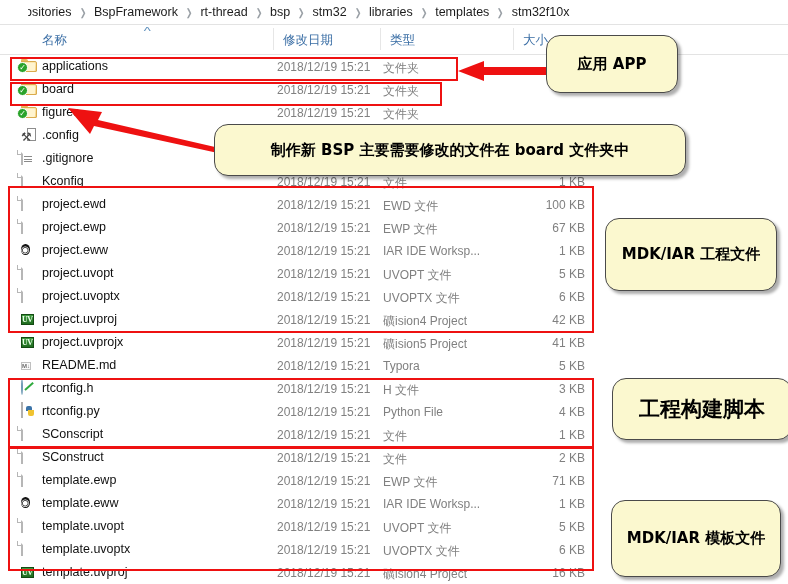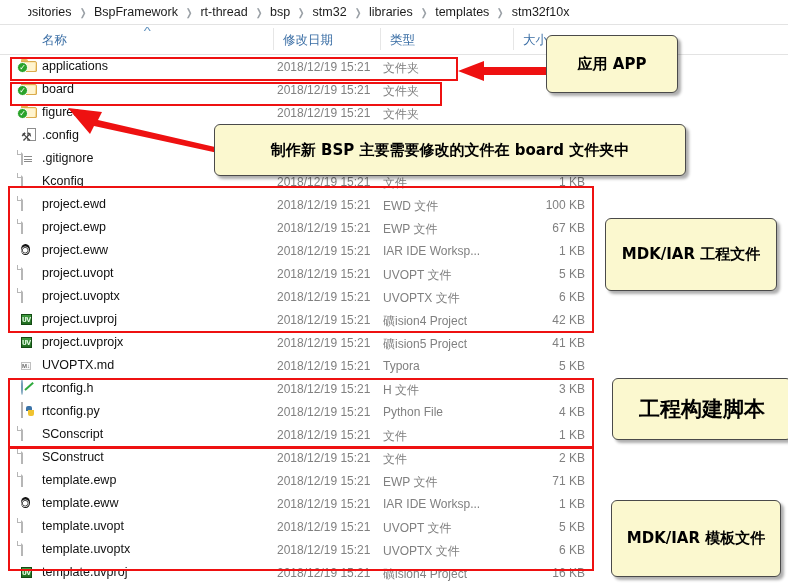--- a/index.html
+++ b/index.html
@@ -230,21 +230,21 @@
     width: 15px; height: 15px;
     background: linear-gradient(180deg, #3f9b3f 0%, #1f6b1f 100%);
     border: 1px solid #134b13;
     box-sizing: border-box;
     color: #e8ffe8;
     font-size: 8px;
     font-weight: bold;
     line-height: 13px;
     text-align: center;
     letter-spacing: -0.5px;
-    font-family: Liberation Mono, monospace;
+    font-family: Liberation Serif, serif;
   }
 
   .ico-iar {
     width: 15px; height: 15px;
     border-radius: 50%;
     background: #131313;
     color: #ffffff;
     font-size: 10px;
     line-height: 15px;
     text-align: center;
@@ -300,21 +300,21 @@
     width: 6px; height: 6px;
     background: #f0c330;
     border-radius: 0 0 2px 2px;
   }
 
   
   .anno-box {
     position: absolute;
     background: #fbf8cf;
     border: 1.6px solid #4a4a4a;
-    border-radius: 6px;
+    border-radius: 14px;
     box-shadow: 3px 3px 3px rgba(0,0,0,0.32);
     display: flex;
     align-items: center;
     justify-content: center;
     color: #000000;
     font-weight: bold;
     font-family: "DejaVu Sans", "Liberation Sans", sans-serif;
     box-sizing: border-box;
     z-index: 40;
   }
@@ -449,21 +449,21 @@
     </div>
     <div class="file-row">
       <span class="f-icon"><span class="ico-uv">UV</span></span>
       <span class="f-name">project.uvprojx</span>
       <span class="f-date">2018/12/19 15:21</span>
       <span class="f-type">礦ision5 Project</span>
       <span class="f-size">41 KB</span>
     </div>
     <div class="file-row">
       <span class="f-icon"><span class="ico-md">M↓</span></span>
-      <span class="f-name">UVOPTX.md</span>
+      <span class="f-name">README.md</span>
       <span class="f-date">2018/12/19 15:21</span>
       <span class="f-type">Typora</span>
       <span class="f-size">5 KB</span>
     </div>
     <div class="file-row">
       <span class="f-icon"><span class="ico-h"></span></span>
       <span class="f-name">rtconfig.h</span>
       <span class="f-date">2018/12/19 15:21</span>
       <span class="f-type">H 文件</span>
       <span class="f-size">3 KB</span>

